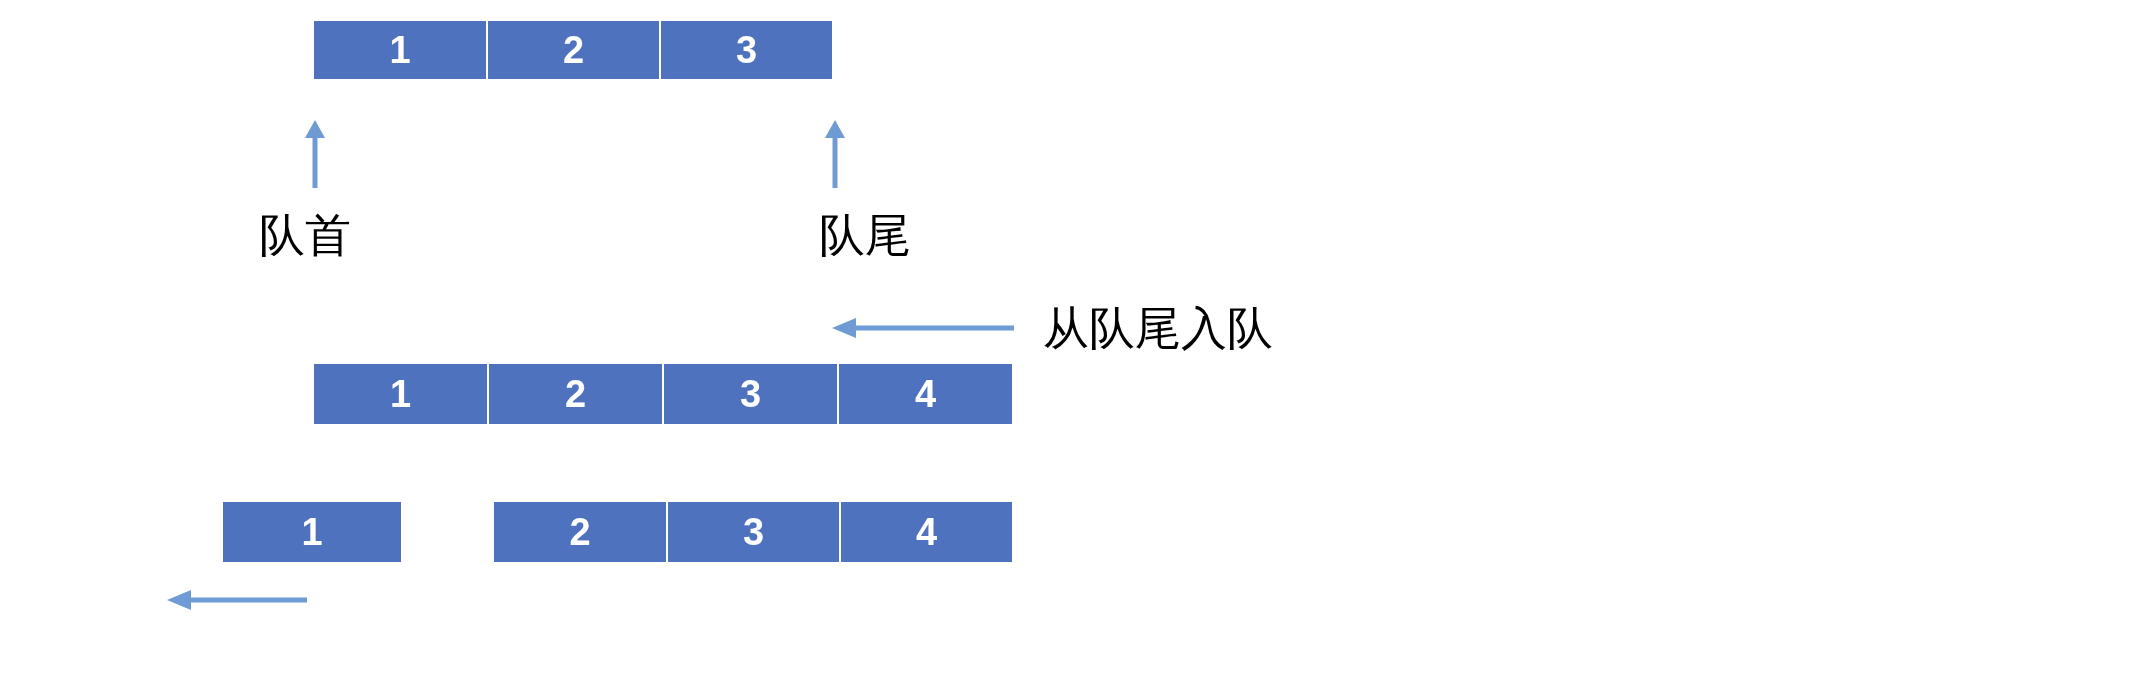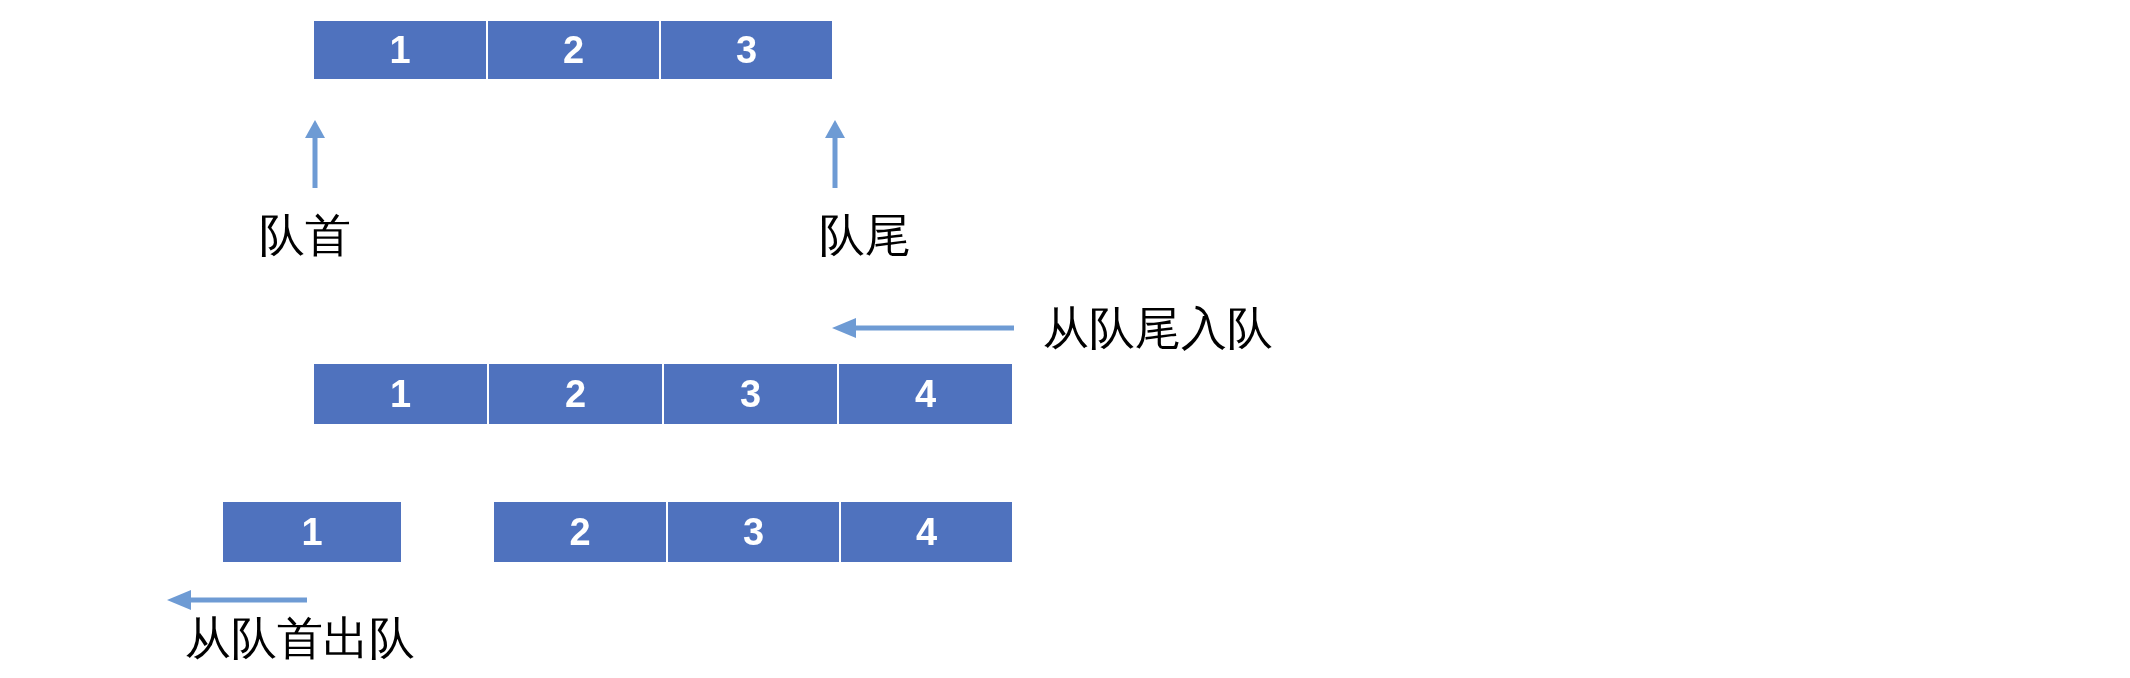--- a/index.html
+++ b/index.html
@@ -115,15 +115,14 @@
     <div class="cell" style="width:173px;">4</div>
   </div>
 
   <div class="arrow-left" style="left:167px; top:588px; width:140px; height:24px;">
     <svg width="140" height="24" viewBox="0 0 140 24" aria-hidden="true">
       <line x1="140" y1="12" x2="22" y2="12" stroke="#6E9BD4" stroke-width="5"></line>
       <polygon points="0,12 24,2 24,22" fill="#6E9BD4"></polygon>
     </svg>
   </div>
 
-  <div class="cjk-label" style="left:185px; top:612px;">从队首出队</div>
 
 </div>
 
 </body></html>

